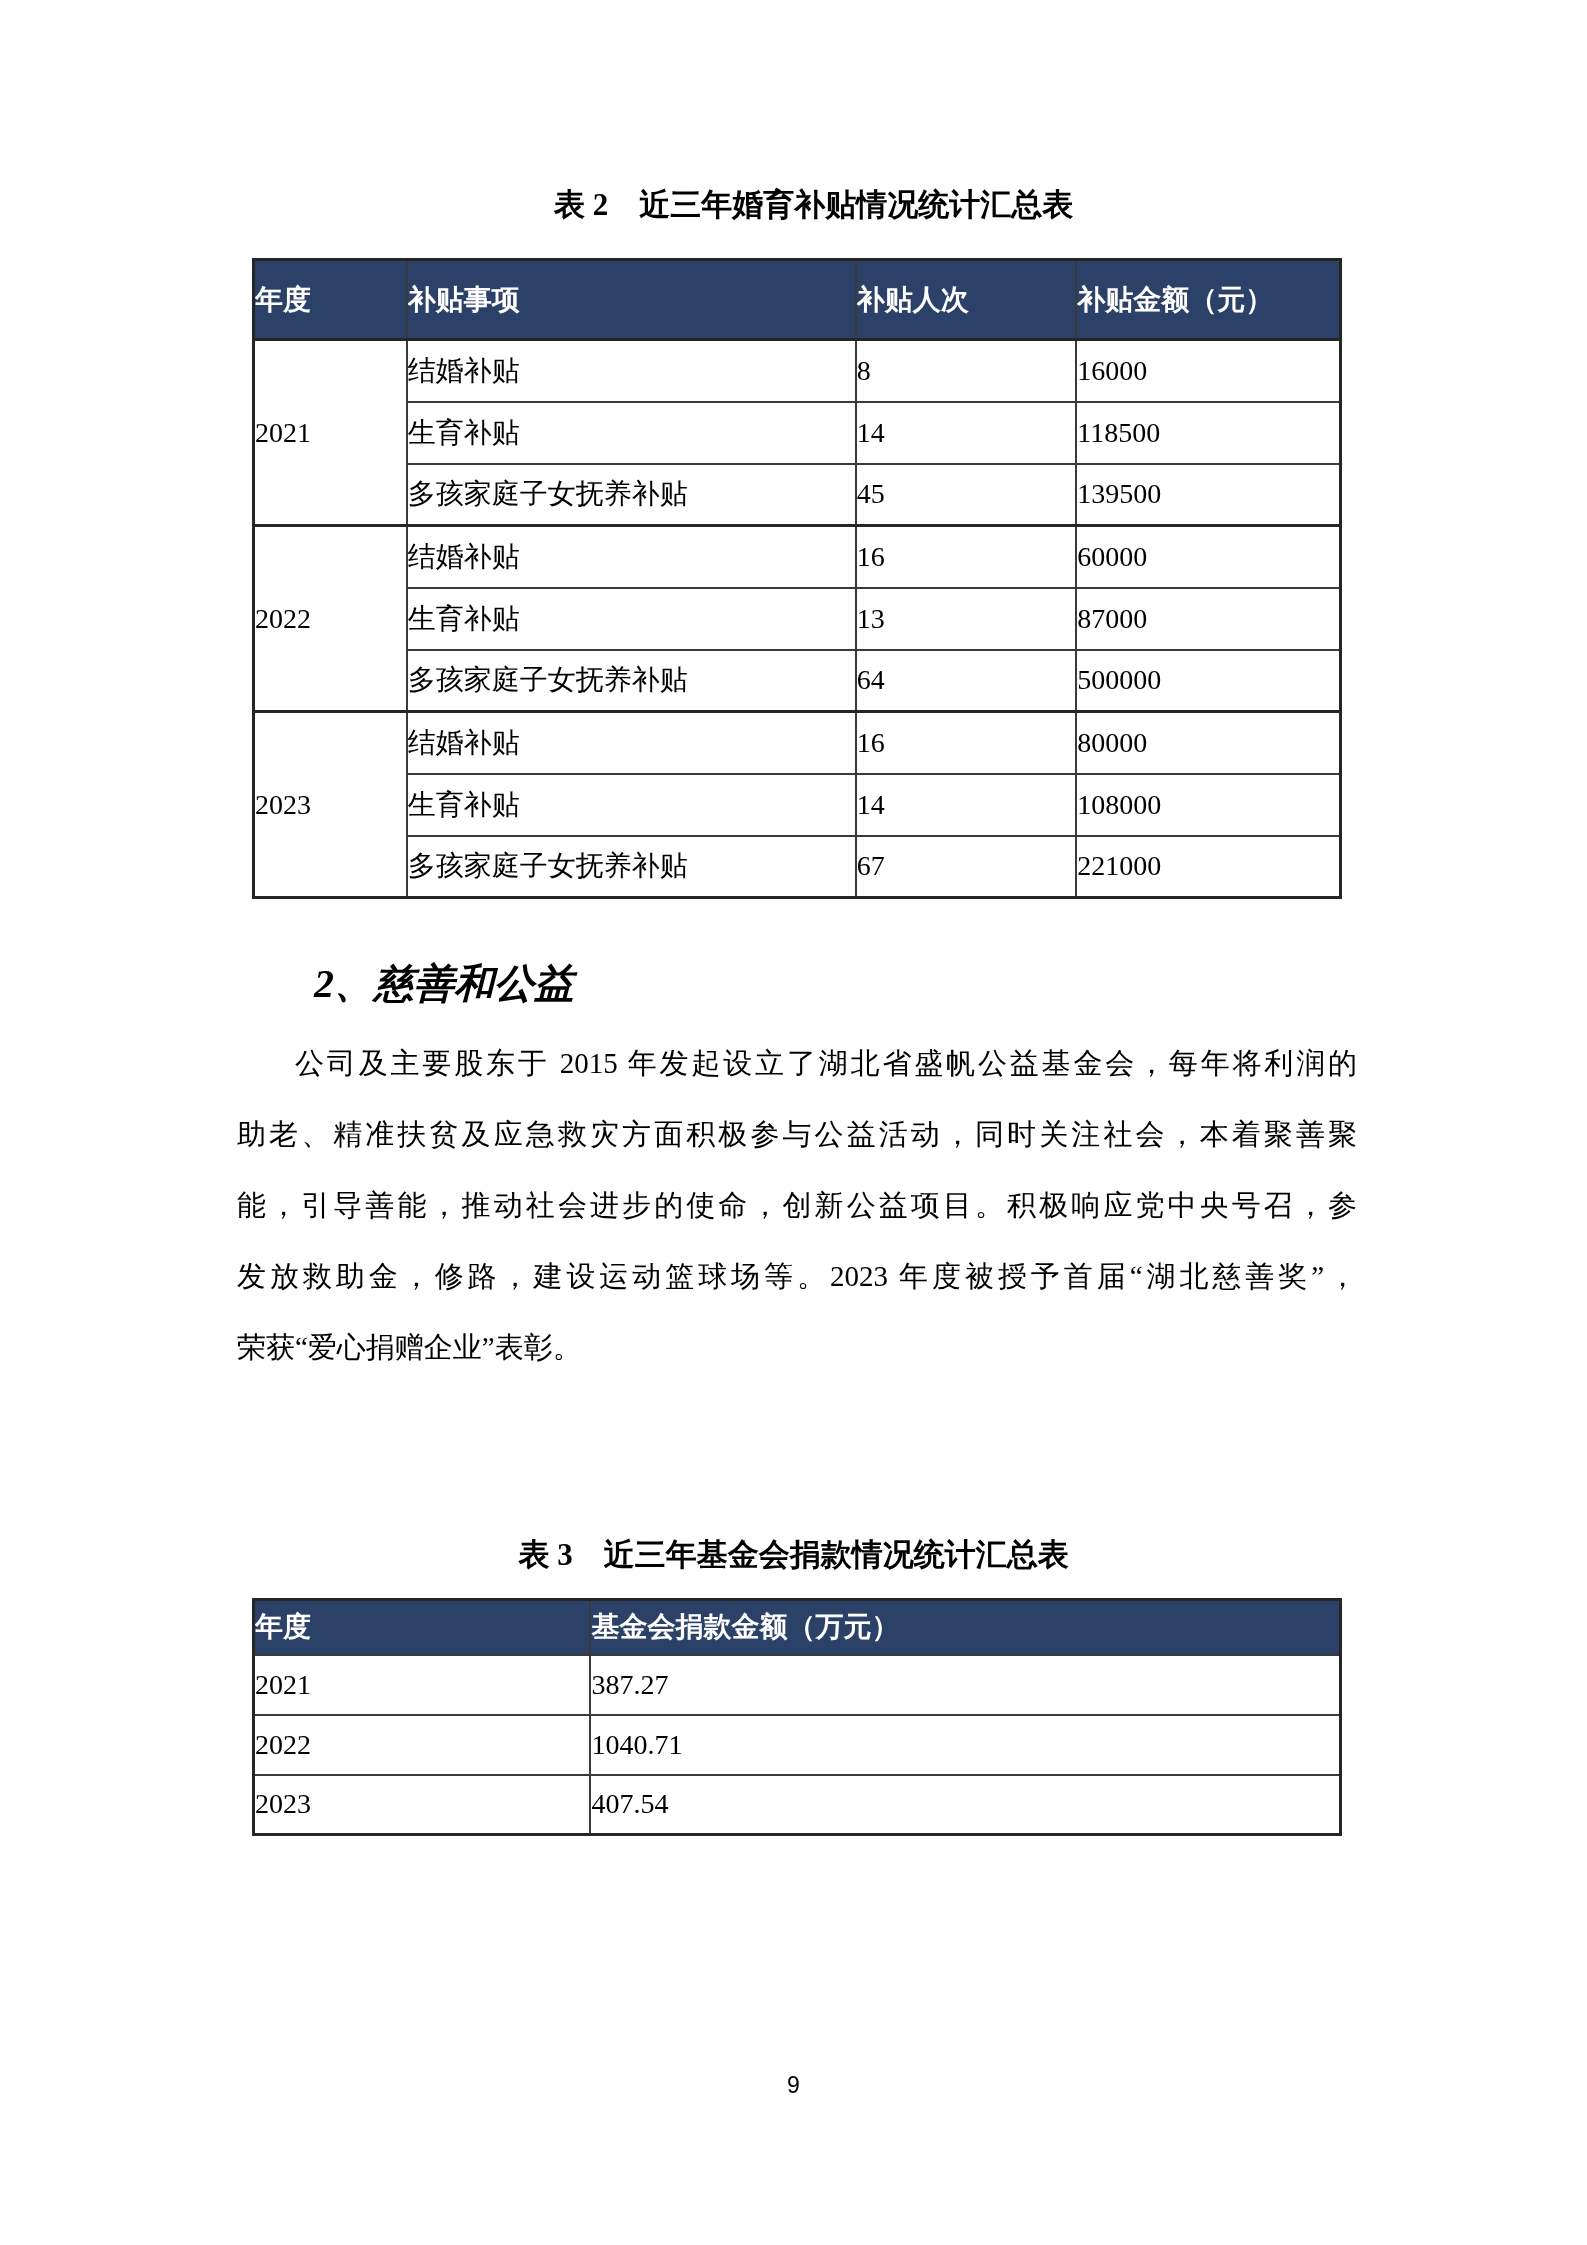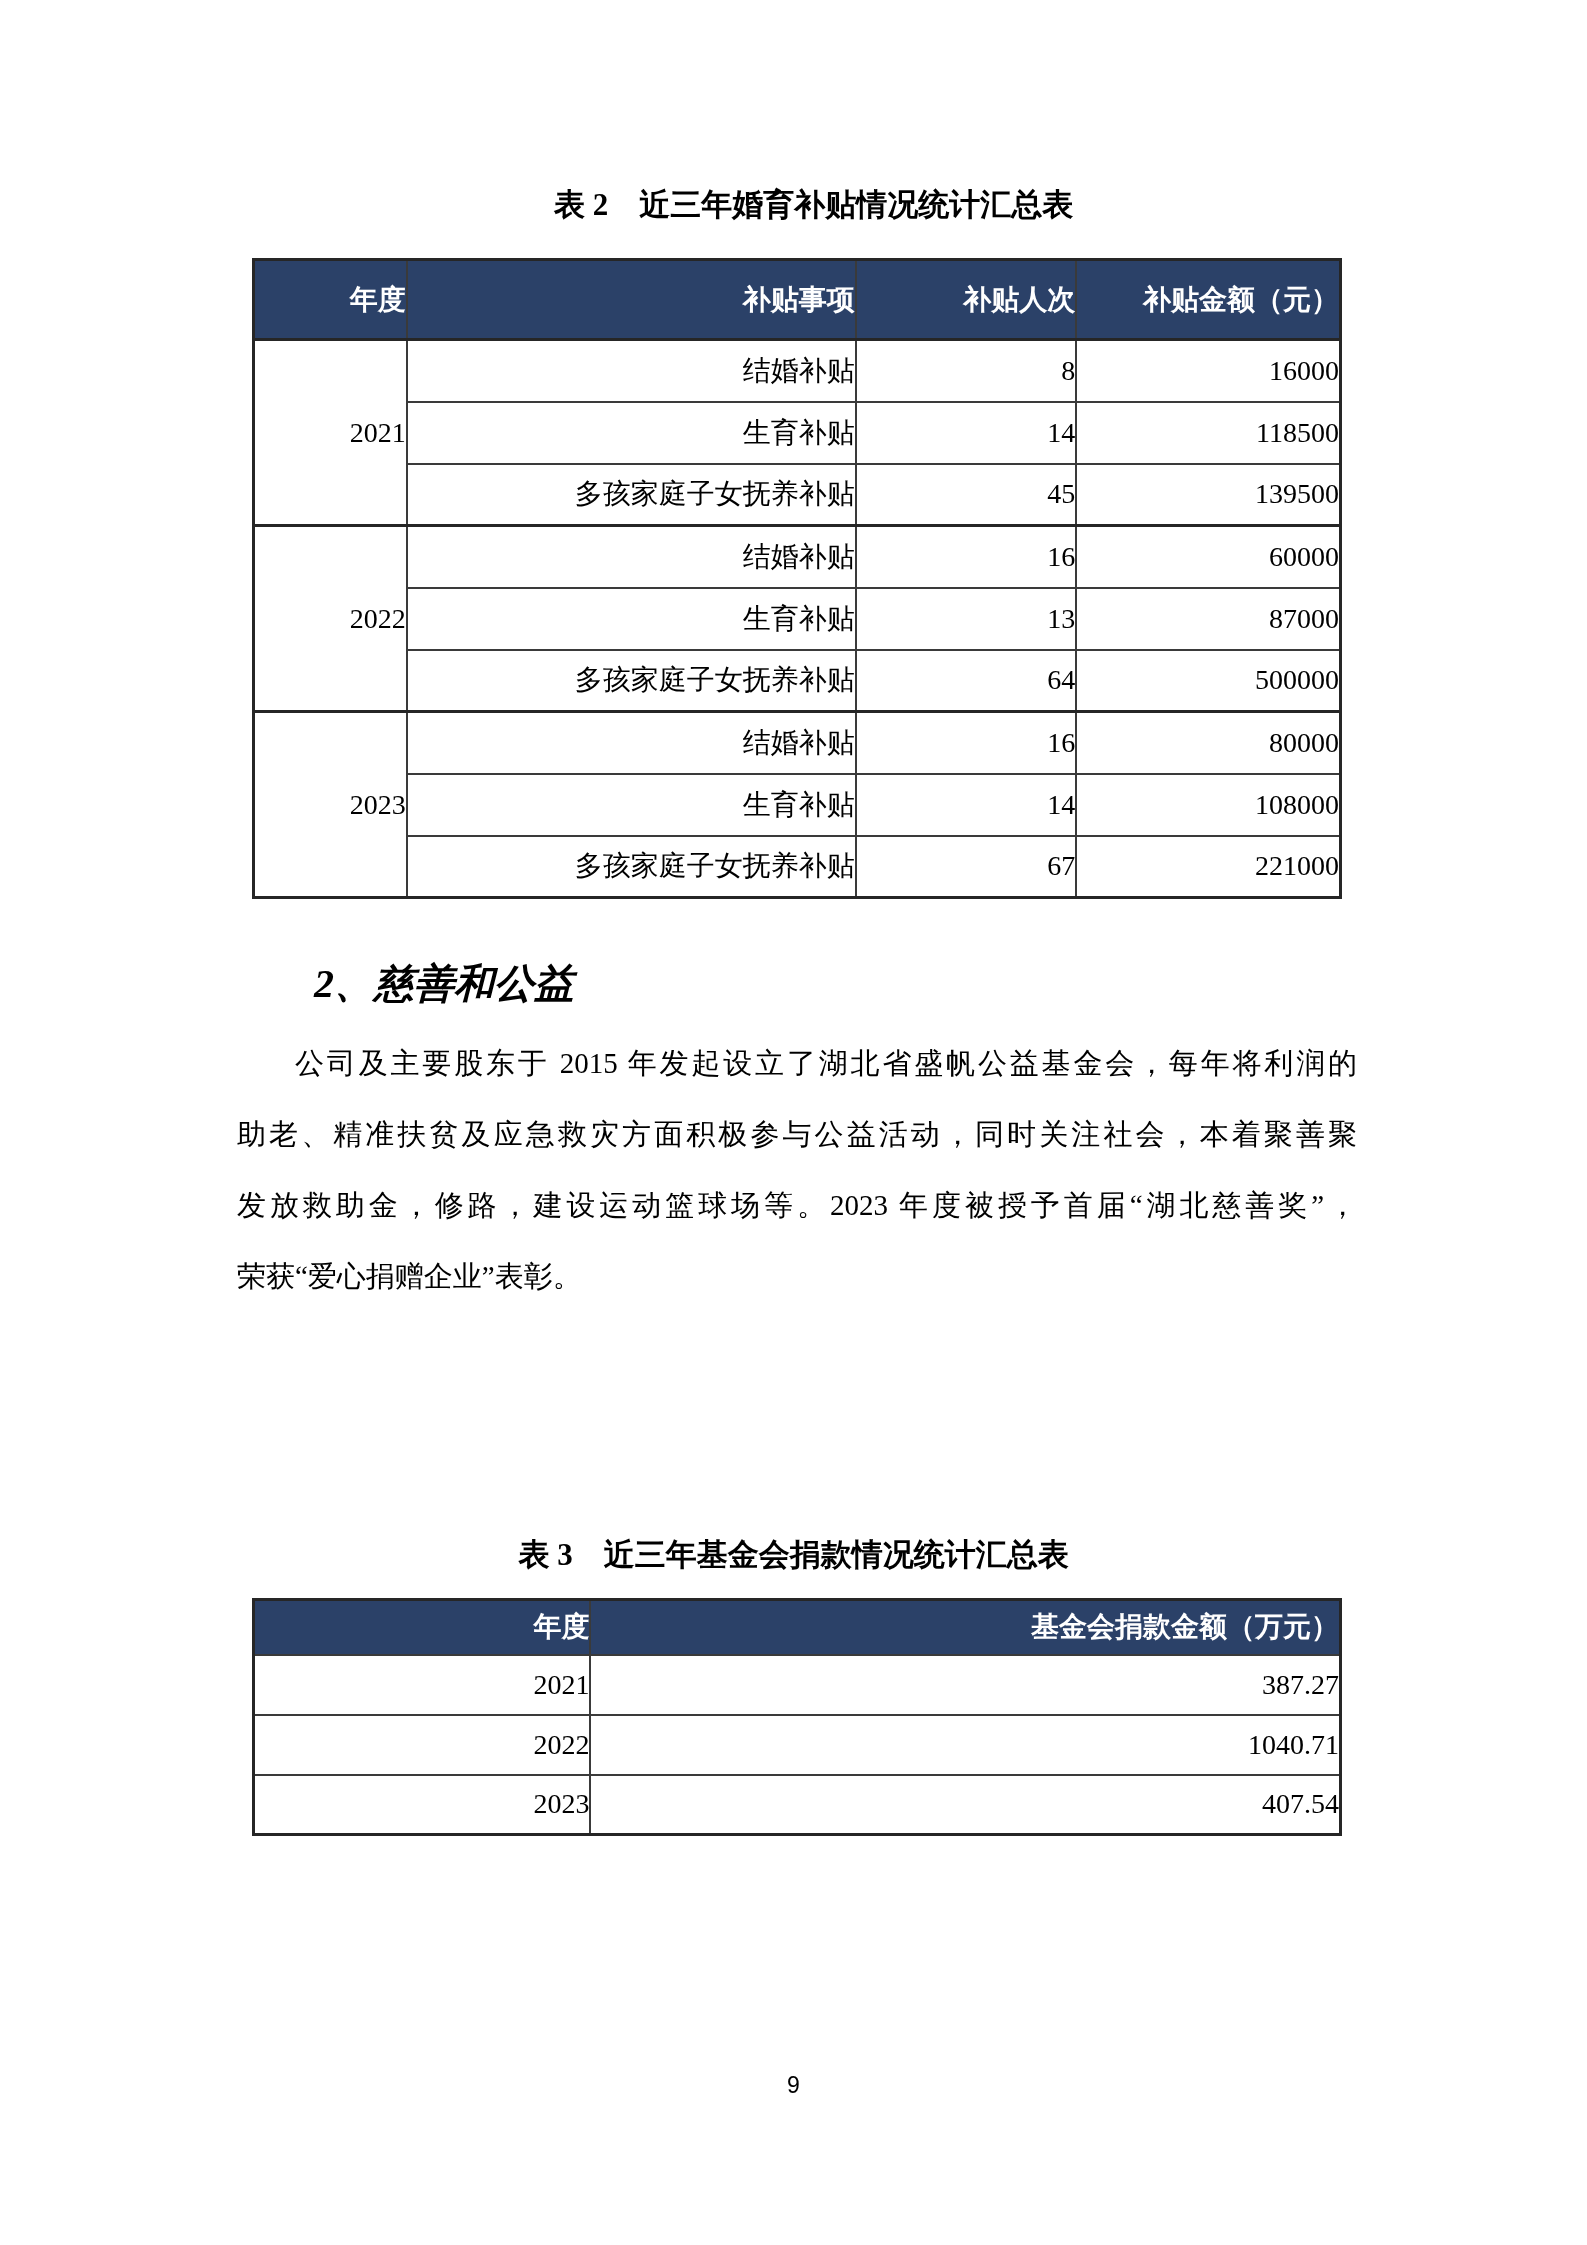--- a/index.html
+++ b/index.html
@@ -22,21 +22,21 @@
   
   table.tbl{
     position:absolute;left:252px;width:1090px;
     border-collapse:collapse;table-layout:fixed;
     font-size:28px;
   }
   table.table2{top:258px;}
   table.table3{top:1598px;}
   .tbl th,.tbl td{
     border:2px solid var(--border-c,#3a3a3a);
-    text-align:right;vertical-align:middle;
+    text-align:left;vertical-align:middle;
     padding:0;overflow:hidden;
   }
   .tbl{border:3px solid #262626;}
   .tbl thead th{
     background:var(--hdr-bg,#2b4168);
     color:var(--hdr-fg,#ffffff);
     font-weight:bold;
   }
   .table2 thead tr{height:80px;}
   .table2 tbody tr{height:62px;}
@@ -135,20 +135,21 @@
         <td>221000</td>
       </tr>
     </tbody>
   </table>
 
   <h2 class="sec-heading">2、慈善和公益</h2>
 
   <div class="para">
     <div class="pline just indent">公司及主要股东于 2015 年发起设立了湖北省盛帆公益基金会，每年将利润的</div>
     <div class="pline just">助老、精准扶贫及应急救灾方面积极参与公益活动，同时关注社会，本着聚善聚</div>
+    <div class="pline just">能，引导善能，推动社会进步的使命，创新公益项目。积极响应党中央号召，参</div>
     <div class="pline just">发放救助金，修路，建设运动篮球场等。2023 年度被授予首届“湖北慈善奖”，</div>
     <div class="pline">荣获“爱心捐赠企业”表彰。</div>
   </div>
 
   <div class="tbl-title t3">表 3　近三年基金会捐款情况统计汇总表</div>
 
   <table class="tbl table3">
     <colgroup>
       <col style="width:31%">
         <col style="width:69%">

